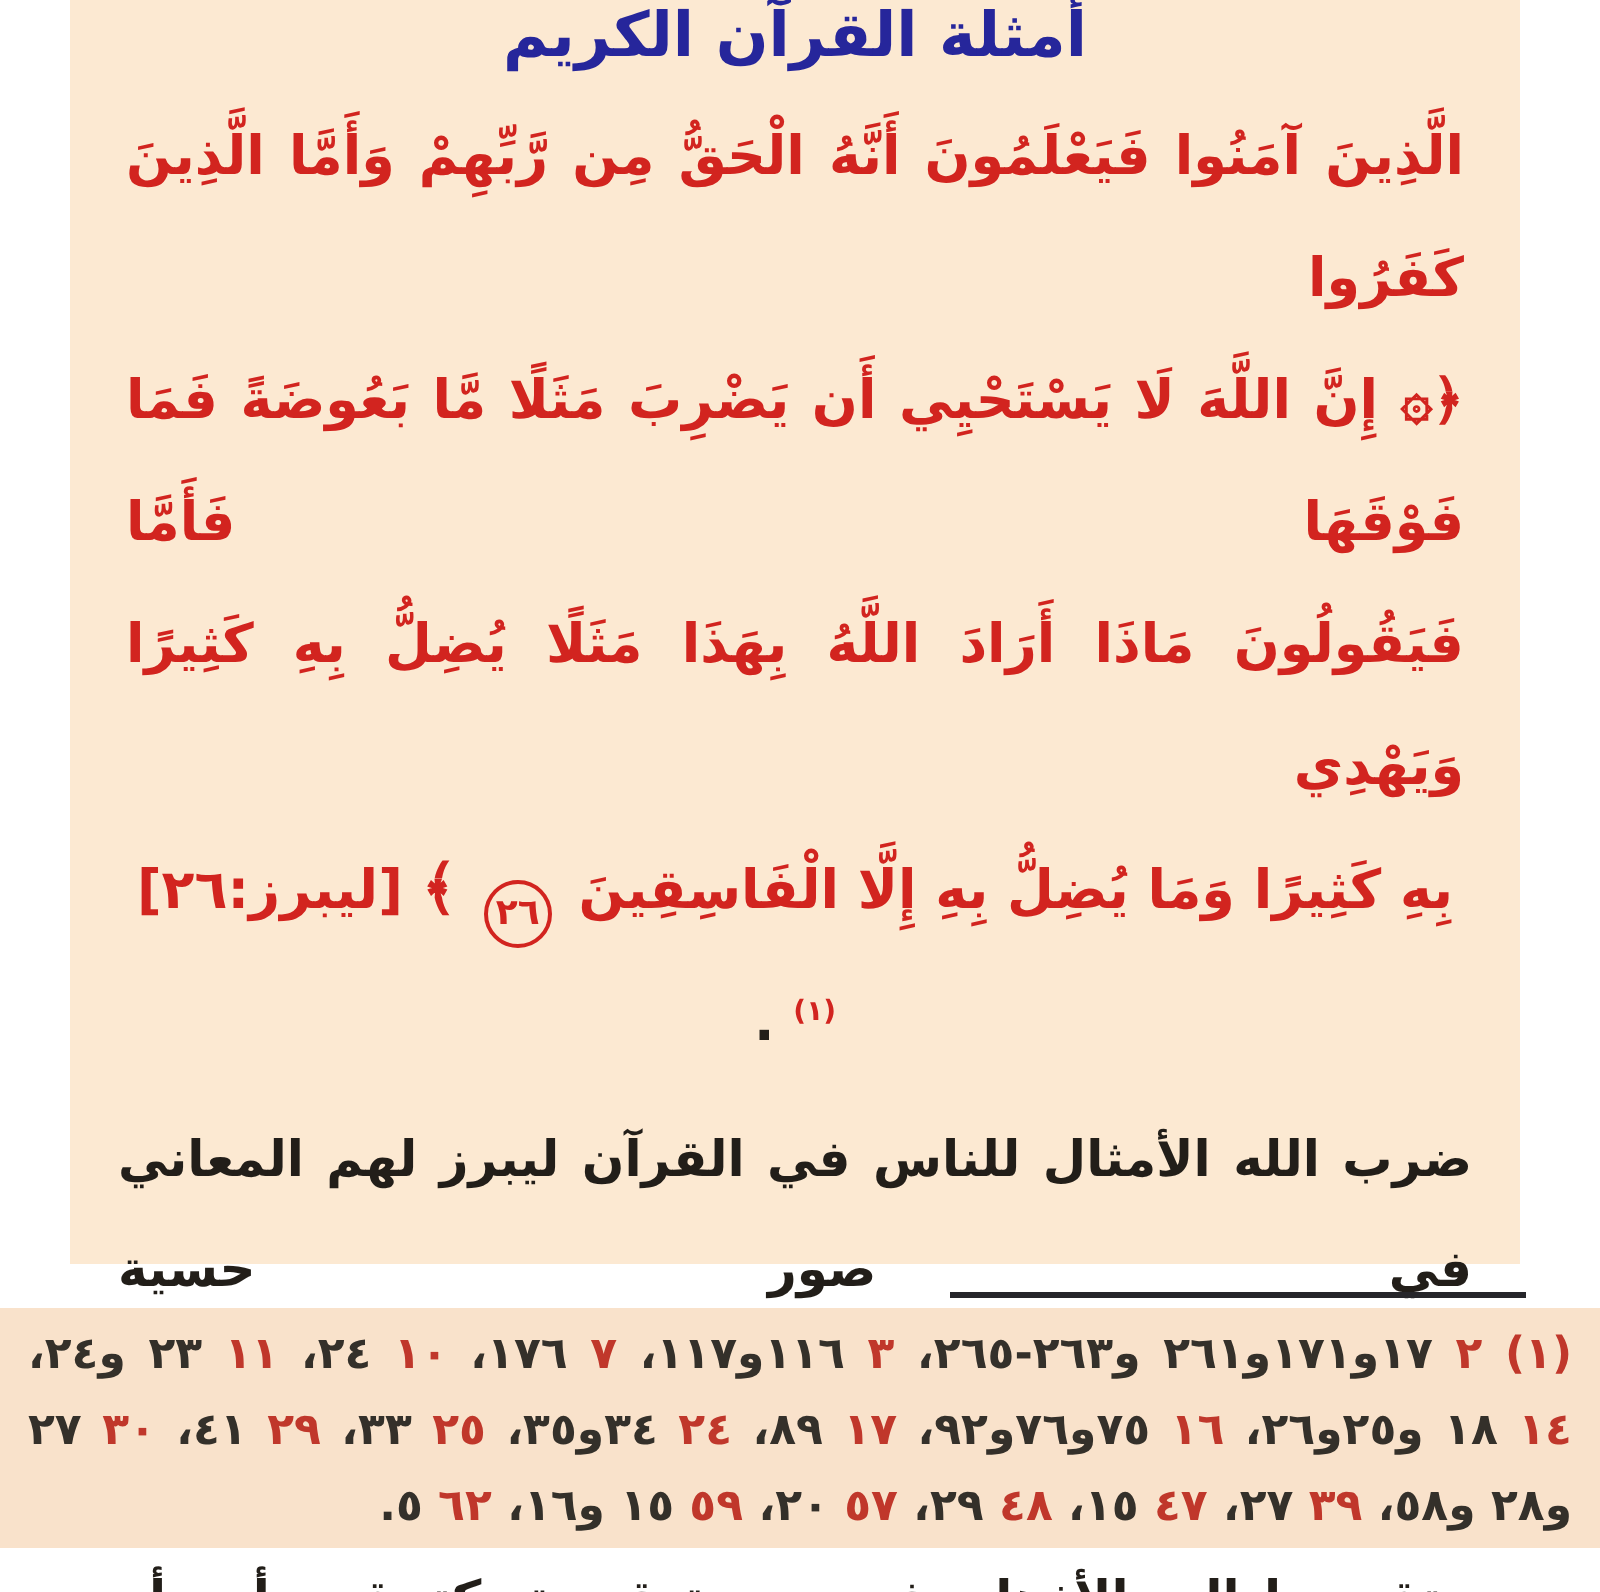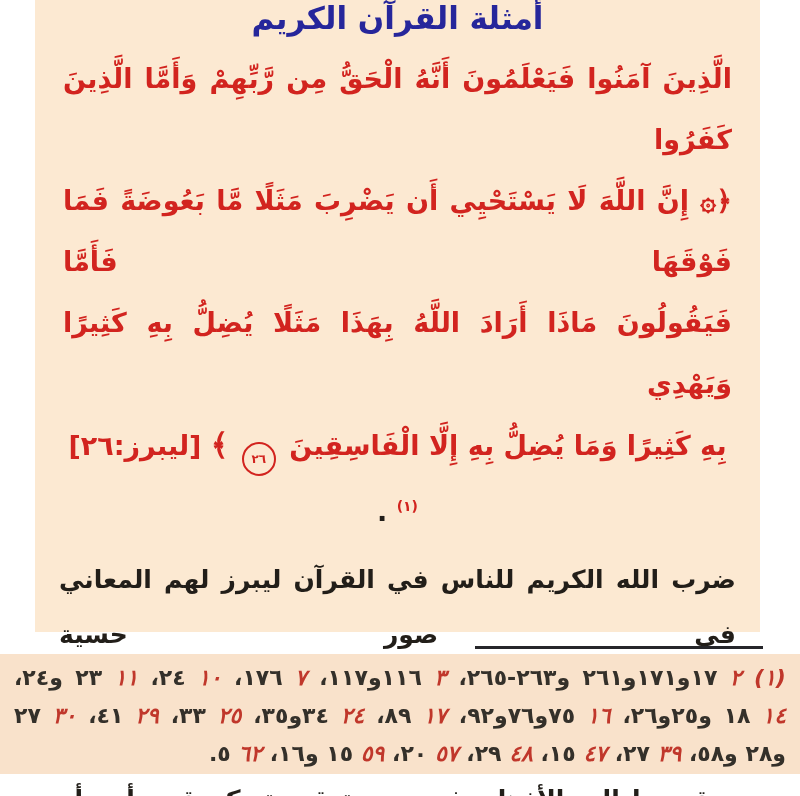--- a/index.html
+++ b/index.html
@@ -30,21 +30,21 @@
     font-size: 27px; line-height: 61px;
     padding: 12px 28px 0 28px;
   }
   .vline { text-align: justify; text-align-last: justify; }
   .vline.last { text-align: center; text-align-last: center; }
   .ayah-circle {
     display: inline-flex; align-items: center; justify-content: center;
     width: 30px; height: 30px;
     border: 2px solid var(--verse_red, #d2241f);
     border-radius: 50%;
-    font-size: 12px; line-height: 1;
+    font-size: 18px; line-height: 1;
     vertical-align: -8px; margin: 0 4px;
   }
   .closing-bracket { font-size: 30px; }
   .fn-marker { font-size: 14px; vertical-align: super; }
   .verse-period { color: var(--body_text, #221e19); }
   .bodytext {
     direction: rtl;
     color: var(--body_text, #221e19);
     font-size: 25px; font-weight: bold;
     line-height: 55px;
@@ -61,21 +61,21 @@
     width: 800px; height: 120px;
     box-sizing: border-box;
     background: var(--footnote_bg, #f9e2cb);
     direction: rtl;
     font-size: 22px; font-weight: bold;
     line-height: 38px;
     padding: 5px 14px 0 14px;
   }
   .fn-line { text-align: justify; text-align-last: justify; }
   .fn-line:last-child { text-align-last: right; }
-  .seg.red  { color: var(--footnote_red, #c0372b); font-style: italic; }
+  .seg.red  { color: var(--footnote_red, #c0372b); }
   .seg.dark { color: var(--footnote_dark, #34302a); }
 </style>
 </head>
 <body>
 
 <div class="panel">
   <h1 class="page-title">أمثلة القرآن الكريم</h1>
 
   <div class="verse">
     <div class="vline">الَّذِينَ آمَنُوا فَيَعْلَمُونَ أَنَّهُ الْحَقُّ مِن رَّبِّهِمْ وَأَمَّا الَّذِينَ كَفَرُوا</div>
@@ -84,21 +84,21 @@
     <div class="vline last">
       <span>بِهِ كَثِيرًا وَمَا يُضِلُّ بِهِ إِلَّا الْفَاسِقِينَ</span>
       <span class="ayah-circle">٢٦</span>
       <span class="closing-bracket">﴾</span>
       <span>[ليبرز:٢٦]</span><sup class="fn-marker">(١)</sup>
       <span class="verse-period">.</span>
     </div>
   </div>
 
   <div class="bodytext">
-    <div class="bline">ضرب الله الكريم للناس في القرآن ليبرز لهم المعاني في صور حسية</div>
+    <div class="bline">ضرب الله الأمثال للناس في القرآن ليبرز لهم المعاني في صور حسية</div>
     <div class="bline">متمثلة في أشخاص بعينهم، وإخراج الألفاظ الخفية إلى الجلية،</div>
     <div class="bline">وتقريبها إلى الأذهان في صورة قريبة، كتحقيق أمر أو إبطاله، أو تأتي</div>
 
   </div>
 </div>
 
 <div class="fn-separator"></div>
 
 <div class="footnotes" id="fn-lines">
     <div class="fn-line"><span class="seg red">(١)</span> <span class="seg red">٢</span> <span class="seg dark">١٧و١٧١و٢٦١ و٢٦٣-٢٦٥،</span> <span class="seg red">٣</span> <span class="seg dark">١١٦و١١٧،</span> <span class="seg red">٧</span> <span class="seg dark">١٧٦،</span> <span class="seg red">١٠</span> <span class="seg dark">٢٤،</span> <span class="seg red">١١</span> <span class="seg dark">٢٣ و٢٤،</span> </div>

